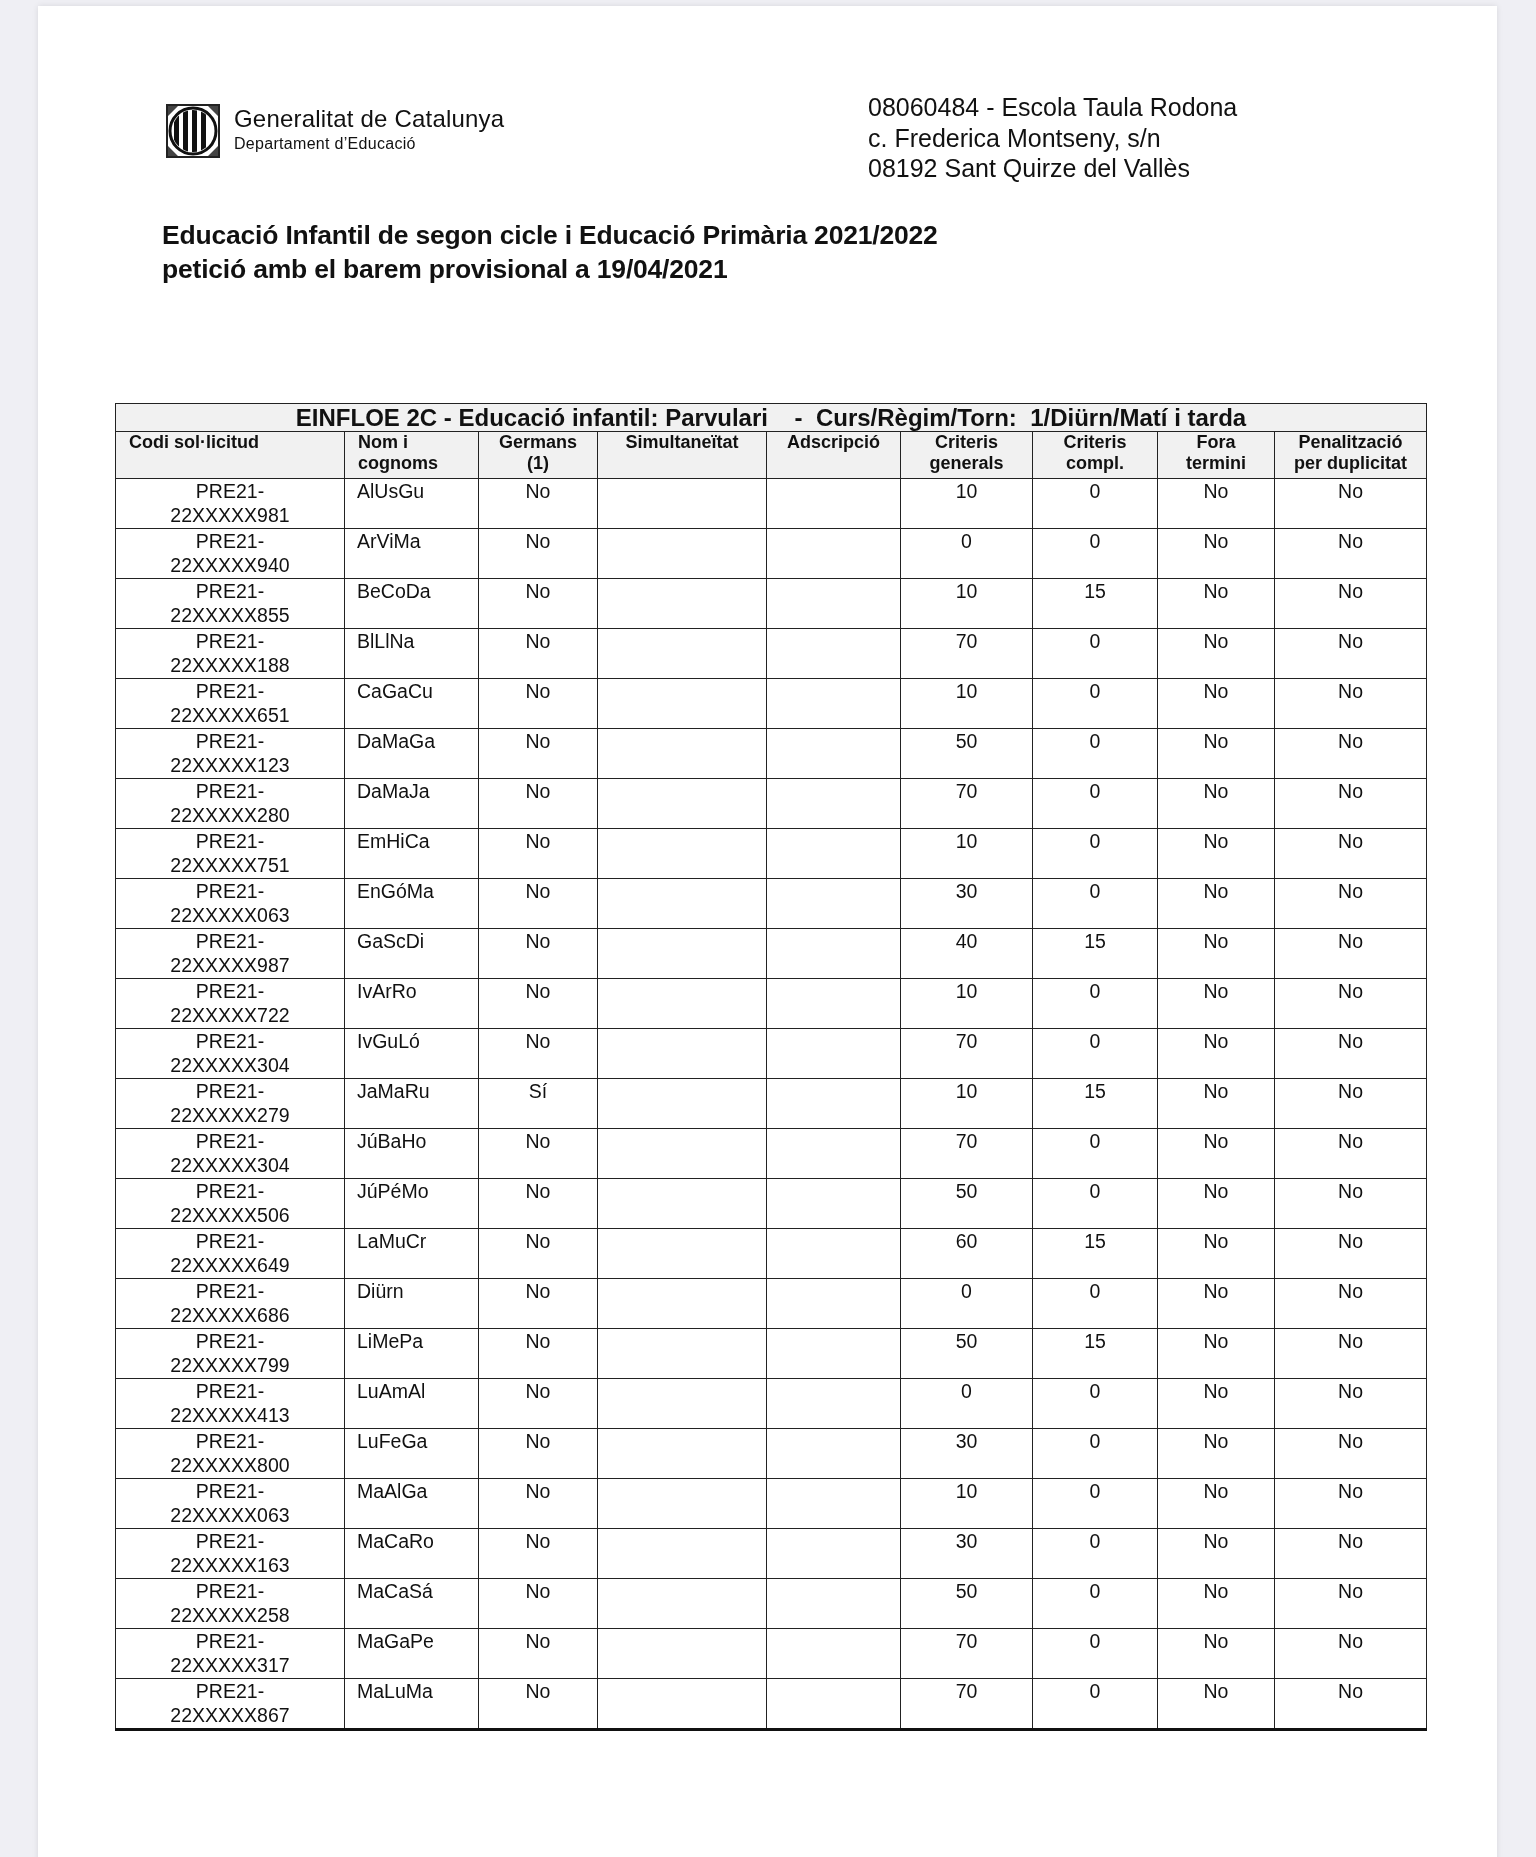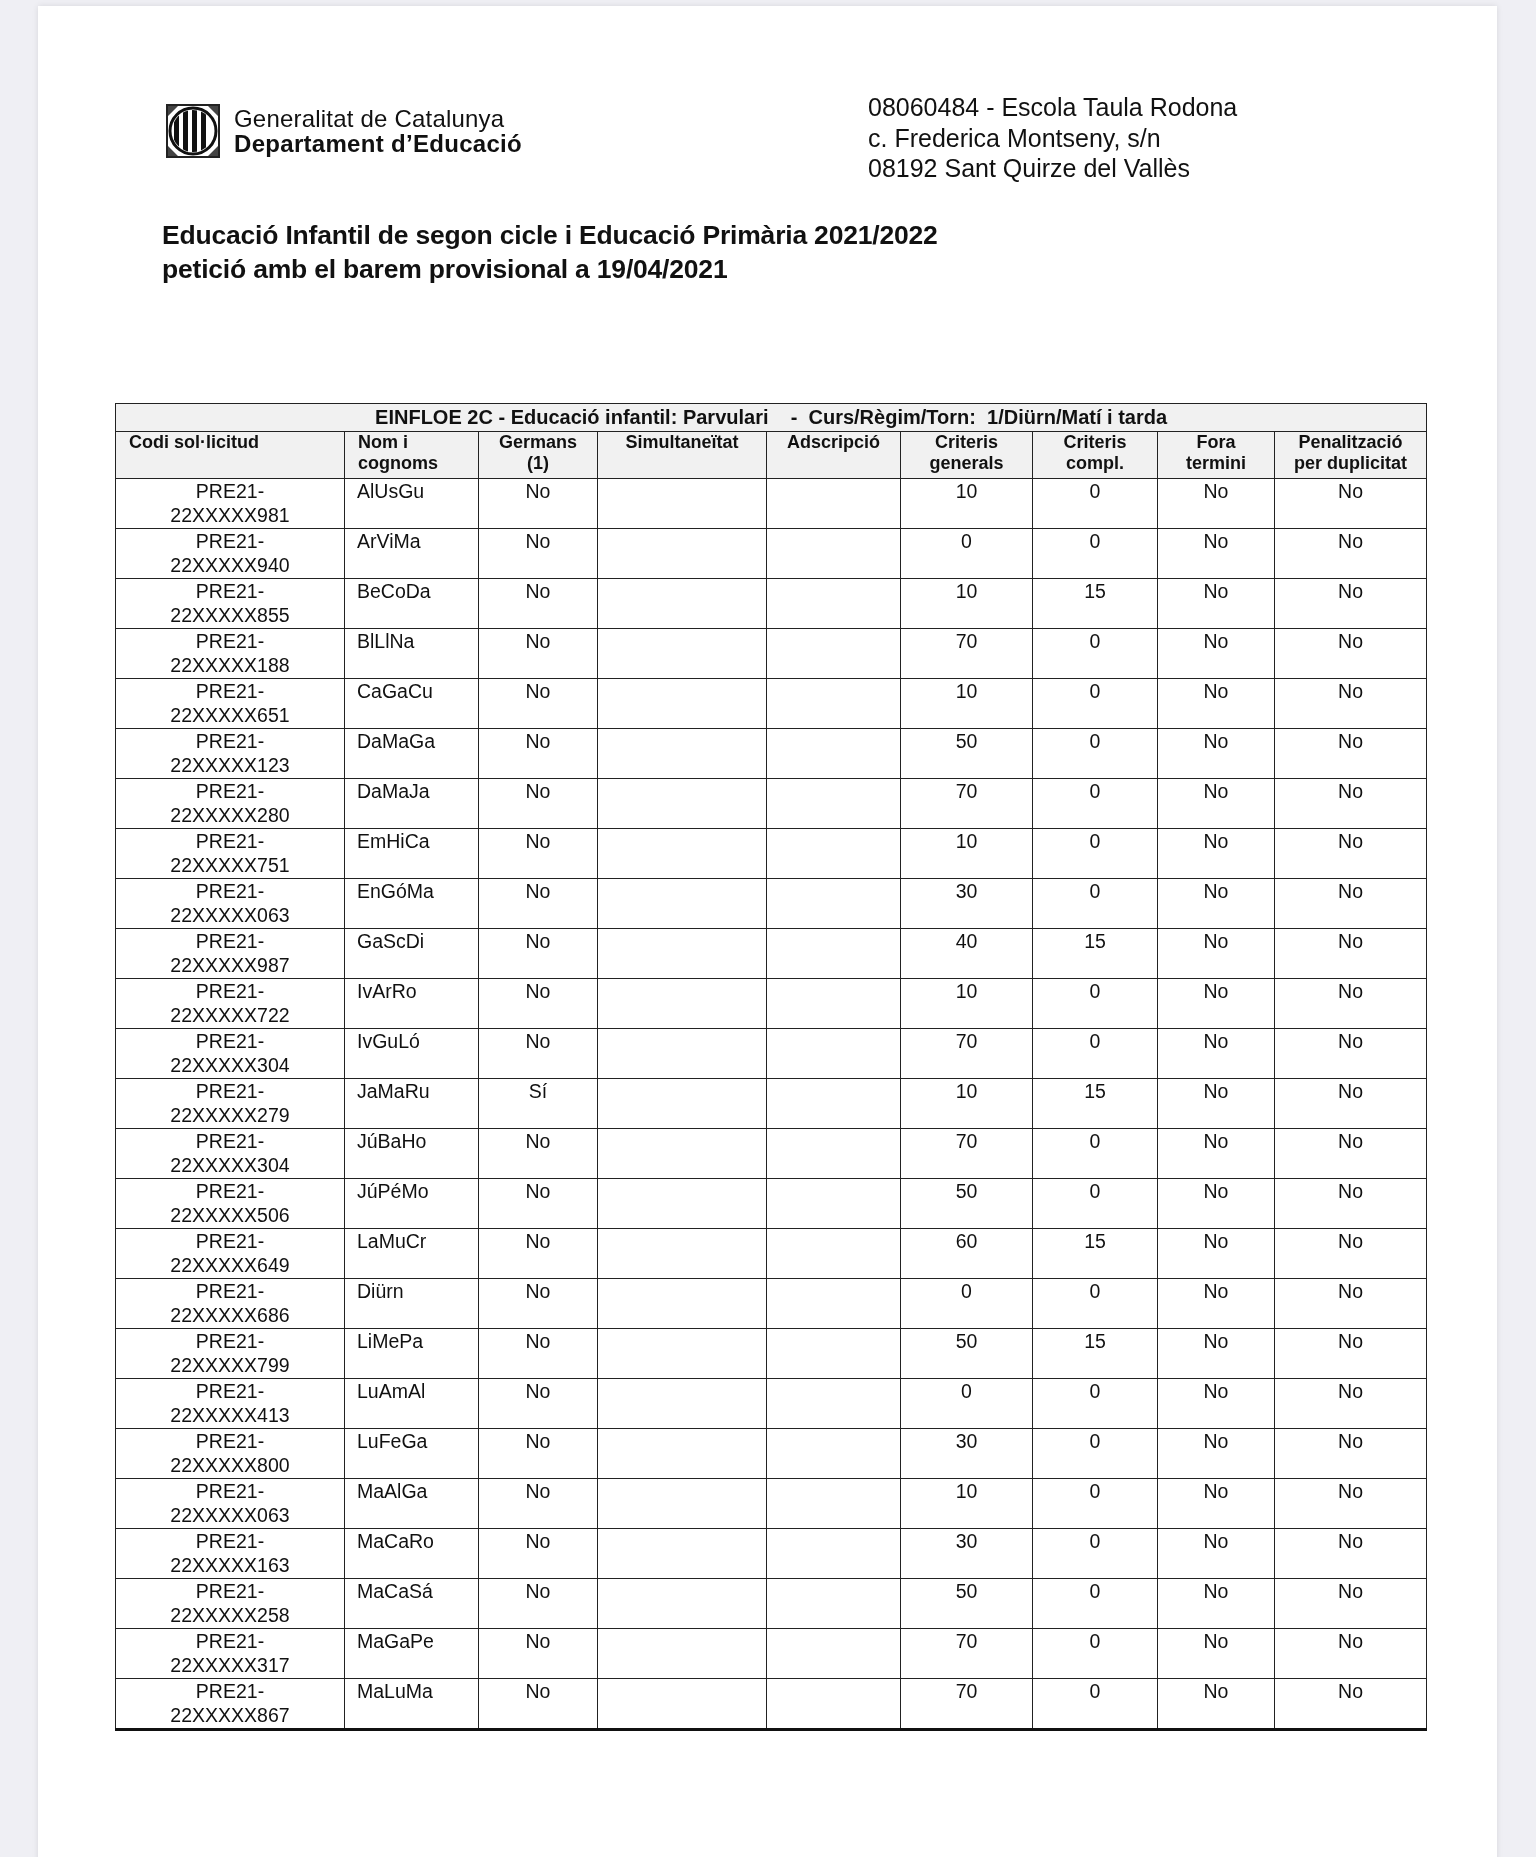--- a/index.html
+++ b/index.html
@@ -14,40 +14,40 @@
   .page {
     position: absolute; left: 38px; top: 0; width: 1459px; height: 1857px;
     background: #ffffff;
     box-shadow: 0 0 6px rgba(0,0,0,0.10);
     margin-top: 6px;
   }
   .logo-wrap { position: absolute; left: 128px; top: 98px; display: flex; align-items: center; }
   .logo-icon { width: 54px; height: 54px; margin-right: 14px; }
   .logo-text { line-height: 25px; }
   .logo-line1 { font-size: 24px; font-weight: normal; letter-spacing: 0.2px; }
-  .logo-line2 { font-size: 24px; font-weight: bold; letter-spacing: 0.3px; }
+  .logo-line2 { font-size: 16px; font-weight: normal; letter-spacing: 0.3px; }
   .address { position: absolute; left: 830px; top: 86px; font-size: 25px; line-height: 30.5px; }
   .titles { position: absolute; left: 124px; top: 212px; font-size: 26.5px; font-weight: bold; line-height: 34px; width: 1300px; letter-spacing: -0.2px; }
   table.grid {
     position: absolute; left: 115px; top: 403px; width: 1311px;
     border-collapse: collapse; table-layout: fixed;
     font-size: 19px;
   }
   table.grid td, table.grid th { border: 1.5px solid #222; padding: 0; vertical-align: top; }
   table.grid col.c-code { width: 229px; }
   table.grid col.c-name { width: 134px; }
   table.grid col.c-germ { width: 119px; }
   table.grid col.c-sim { width: 169px; }
   table.grid col.c-ads { width: 134px; }
   table.grid col.c-cg { width: 132px; }
   table.grid col.c-cc { width: 125px; }
   table.grid col.c-fora { width: 117px; }
   table.grid col.c-pen { width: 152px; }
   .title-row th {
-    background: #f1f1f1; height: 27px; font-size: 20px; font-weight: bold;
+    background: #f1f1f1; height: 27px; font-size: 24px; font-weight: bold;
     text-align: center; line-height: 27px; padding-left: 10px; border-bottom: 3px solid #111;
     border-left: 3px solid #111; border-right: 3px solid #111; border-top: 2px solid #333;
   }
   .head-row th {
     background: #f1f1f1; height: 46px; font-size: 18px; font-weight: bold;
     line-height: 21px; text-align: center; border-bottom: 3px solid #111;
     border-left-width: 3px; border-right-width: 3px; margin-top: 25px;
   }
   .head-row th.left { text-align: left; padding-left: 13px; }
   .data-row td {

